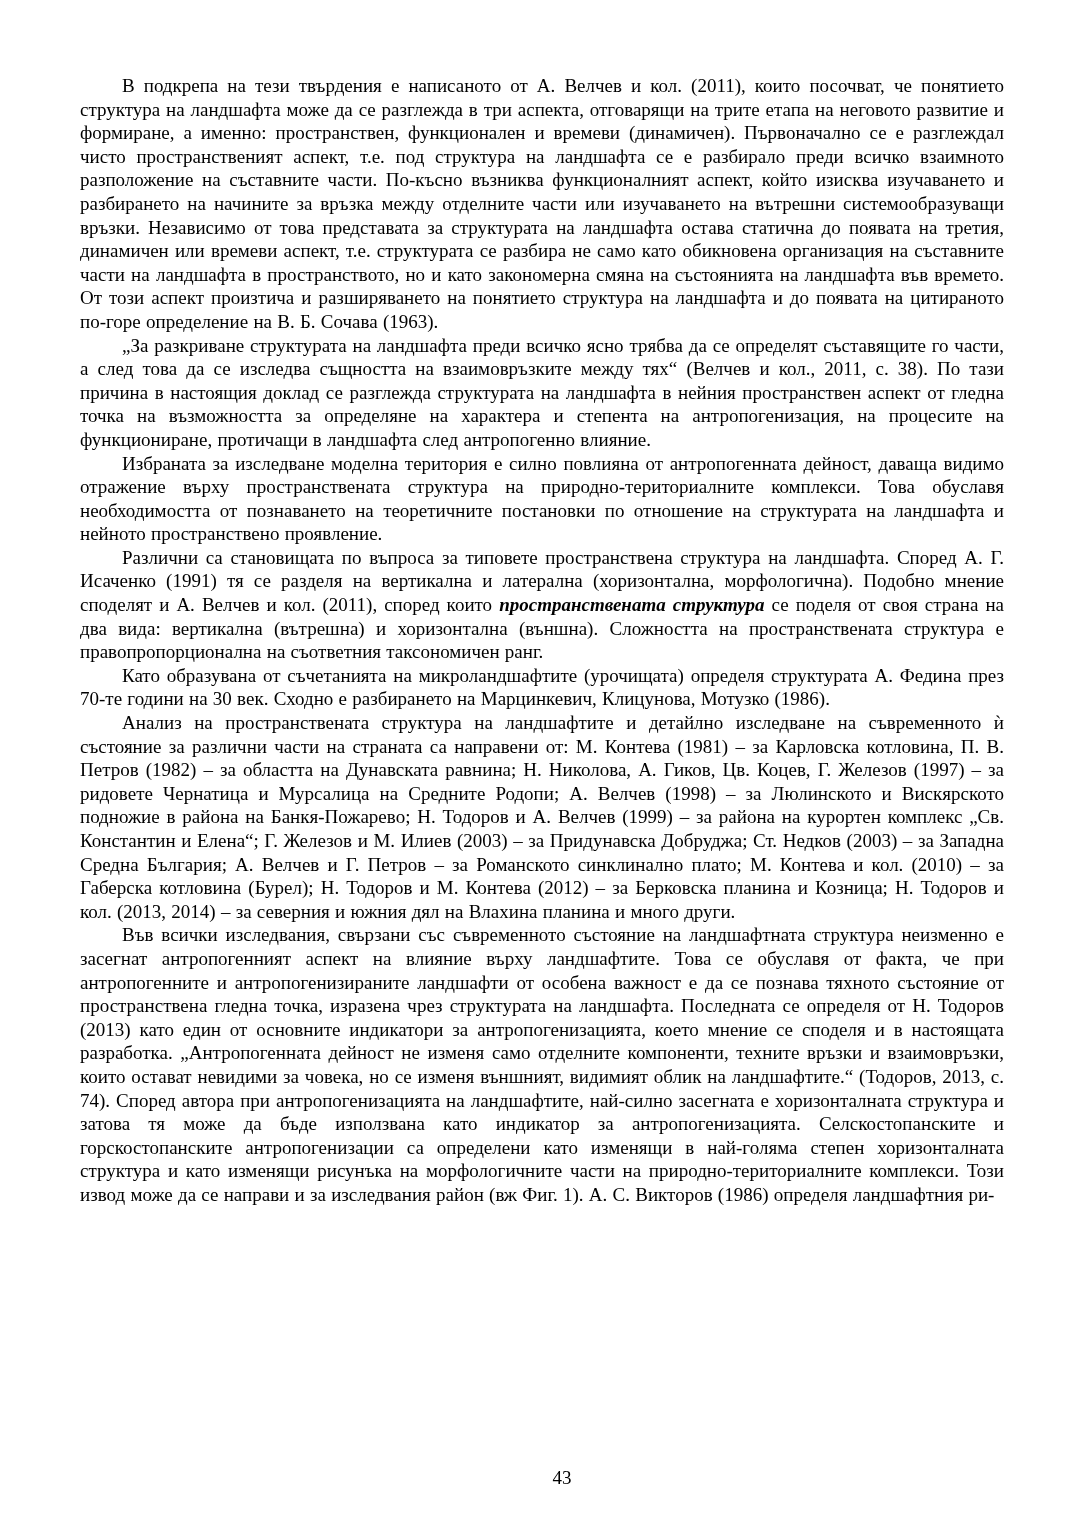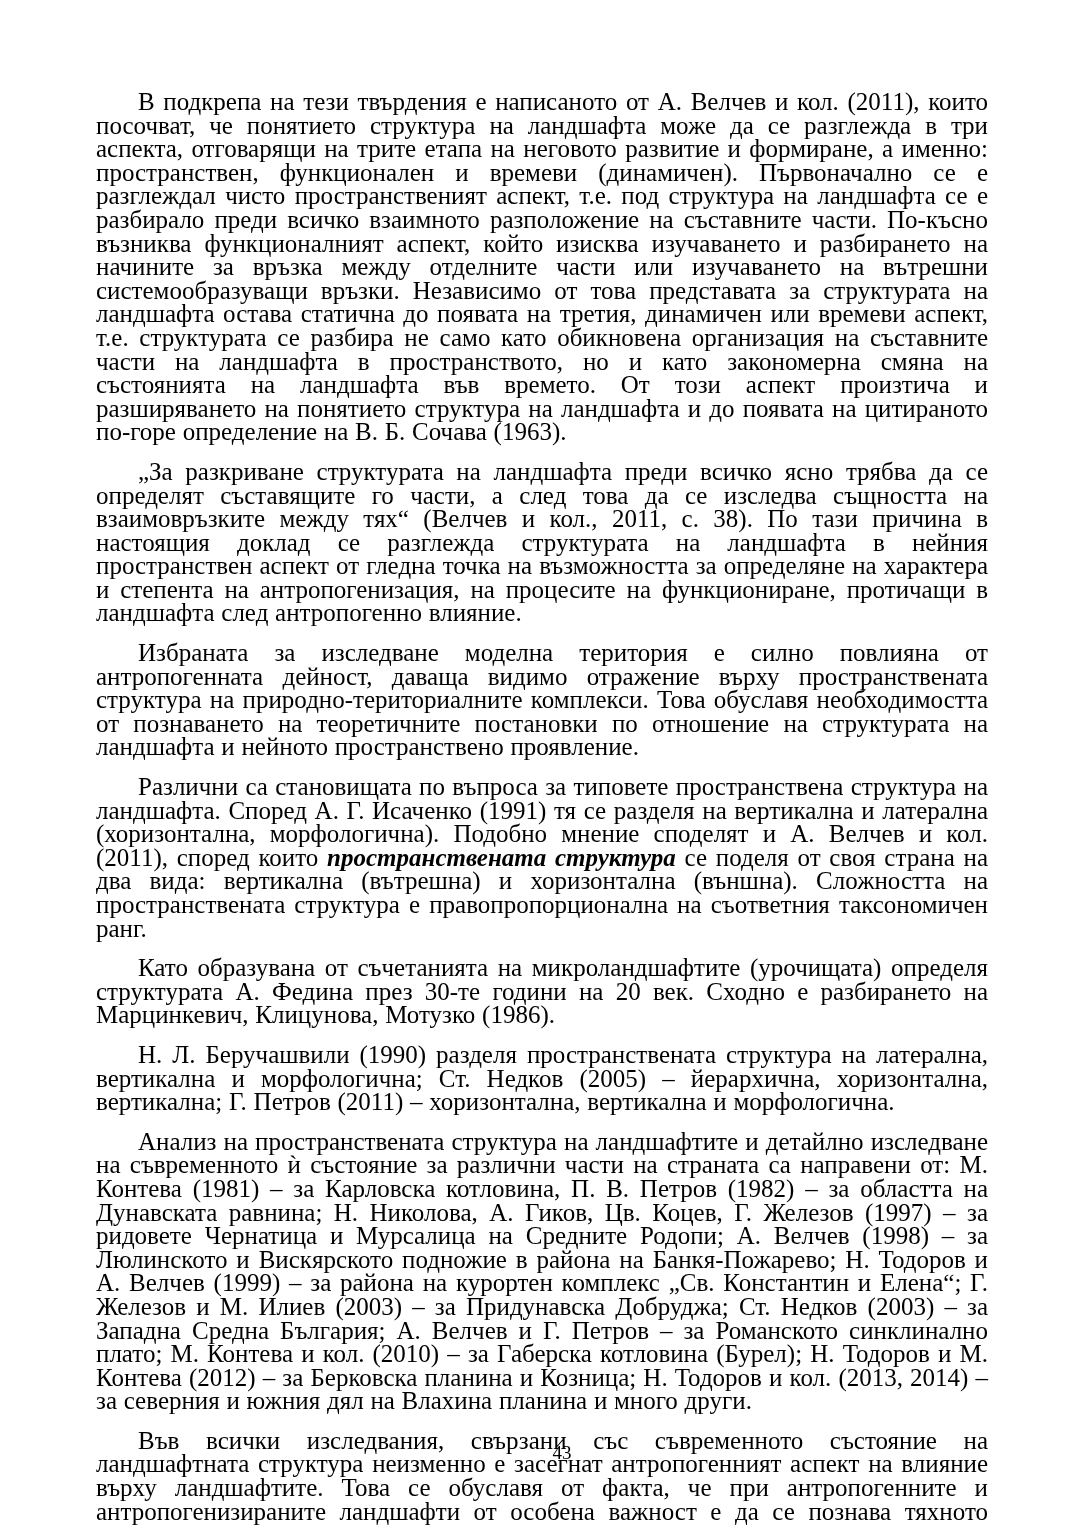--- a/index.html
+++ b/index.html
@@ -13,50 +13,49 @@
     height: 1528px;
     margin: 0 auto;
     background: #ffffff;
     color: #000000;
     font-family: "Liberation Serif", "DejaVu Serif", serif;
     box-sizing: border-box;
     padding: 74px 76px 0 80px;
     overflow: hidden;
   }
   .text-body p.para {
-    margin: 16px;
+    margin: 0;
     padding: 0;
-    font-size: 25px;
+    font-size: 19px;
     line-height: 23.6px;
     text-align: justify;
     text-indent: 42px;
     word-spacing: 0.5px;
   }
   .text-body p.para span { white-space: normal; }
   .text-body .bold { font-weight: bold; font-style: italic; }
   .text-body .italic { }
   .page-number {
     position: absolute;
     left: 0;
     right: 0;
-    bottom: 64px;
+    bottom: 39px;
     text-align: center;
     font-size: 19px;
     line-height: 22px;
     margin-left: 44px;
   }
 </style>
 </head>
 <body>
 
 <div class="page">
   <div class="text-body">
       <p class="para"><span>В подкрепа на тези твърдения е написаното от А. Велчев и кол. (2011), които посочват, че понятието структура на ландшафта може да се разглежда в три аспекта, отговарящи на трите етапа на неговото развитие и формиране, а именно: пространствен, функционален и времеви (динамичен). Първоначално се е разглеждал чисто пространственият аспект, т.е. под структура на ландшафта се е разбирало преди всичко взаимното разположение на съставните части. По-късно възниква функционалният аспект, който изисква изучаването и разбирането на начините за връзка между отделните части или изучаването на вътрешни системообразуващи връзки. Независимо от това представата за структурата на ландшафта остава статична до появата на третия, динамичен или времеви аспект, т.е. структурата се разбира не само като обикновена организация на съставните части на ландшафта в пространството, но и като закономерна смяна на състоянията на ландшафта във времето. От този аспект произтича и разширяването на понятието структура на ландшафта и до появата на цитираното по-горе определение на В. Б. Сочава (1963).</span></p>
       <p class="para"><span>„За разкриване структурата на ландшафта преди всичко ясно трябва да се определят съставящите го части, а след това да се изследва същността на взаимовръзките между тях“ (Велчев и кол., 2011, с. 38). По тази причина в настоящия доклад се разглежда структурата на ландшафта в нейния пространствен аспект от гледна точка на възможността за определяне на характера и степента на антропогенизация, на процесите на функциониране, протичащи в ландшафта след антропогенно влияние.</span></p>
       <p class="para"><span>Избраната за изследване моделна територия е силно повлияна от антропогенната дейност, даваща видимо отражение върху пространствената структура на природно-териториалните комплекси. Това обуславя необходимостта от познаването на теоретичните постановки по отношение на структурата на ландшафта и нейното пространствено проявление.</span></p>
       <p class="para"><span>Различни са становищата по въпроса за типовете пространствена структура на ландшафта. Според А. Г. Исаченко (1991) тя се разделя на вертикална и латерална (хоризонтална, морфологична). Подобно мнение споделят и А. Велчев и кол. (2011), според които </span><span class="bold">пространствената структура</span><span> се поделя от своя страна на два вида: вертикална (вътрешна) и хоризонтална (външна). Сложността на пространствената структура е правопропорционална на съответния таксономичен ранг.</span></p>
-      <p class="para"><span>Като образувана от съчетанията на микроландшафтите (урочищата) определя структурата А. Федина през 30-те години на 20 век. Сходно е разбирането на Марцинкевич, Клицунова, Мотузко (1986).</span></p>
-      <p class="para"><span>Н. Л. Беручашвили (1990) разделя пространствената структура на латерална, вертикална и морфологична; Ст. Недков (2005) – йерархична, хоризонтална, вертикална; Г. Петров (2011) – хоризонтална, вертикална и морфологична.</span></p>
+      <p class="para"><span>Като образувана от съчетанията на микроландшафтите (урочищата) определя структурата А. Федина през 70-те години на 30 век. Сходно е разбирането на Марцинкевич, Клицунова, Мотузко (1986).</span></p>
       <p class="para"><span>Анализ на пространствената структура на ландшафтите и детайлно изследване на съвременното ѝ състояние за различни части на страната са направени от: М. Контева (1981) – за Карловска котловина, П. В. Петров (1982) – за областта на Дунавската равнина; Н. Николова, А. Гиков, Цв. Коцев, Г. Железов (1997) – за ридовете Чернатица и Мурсалица на Средните Родопи; А. Велчев (1998) – за Люлинското и Вискярското подножие в района на Банкя-Пожарево; Н. Тодоров и А. Велчев (1999) – за района на курортен комплекс „Св. Константин и Елена“; Г. Железов и М. Илиев (2003) – за Придунавска Добруджа; Ст. Недков (2003) – за Западна Средна България; А. Велчев и Г. Петров – за Романското синклинално плато; М. Контева и кол. (2010) – за Габерска котловина (Бурел); Н. Тодоров и М. Контева (2012) – за Берковска планина и Козница; Н. Тодоров и кол. (2013, 2014) – за северния и южния дял на Влахина планина и много други.</span></p>
       <p class="para"><span>Във всички изследвания, свързани със съвременното състояние на ландшафтната структура неизменно е засегнат антропогенният аспект на влияние върху ландшафтите. Това се обуславя от факта, че при антропогенните и антропогенизираните ландшафти от особена важност е да се познава тяхното състояние от пространствена гледна точка, изразена чрез структурата на ландшафта. Последната се определя от Н. Тодоров (2013) като един от основните индикатори за антропогенизацията, което мнение се споделя и в настоящата разработка. „Антропогенната дейност не изменя само отделните компоненти, техните връзки и взаимовръзки, които остават невидими за човека, но се изменя външният, видимият облик на ландшафтите.“ (Тодоров, 2013, с. 74). Според автора при антропогенизацията на ландшафтите, най-силно засегната е хоризонталната структура и затова тя може да бъде използвана като индикатор за антропогенизацията. Селскостопанските и горскостопанските антропогенизации са определени като изменящи в най-голяма степен хоризонталната структура и като изменящи рисунъка на морфологичните части на природно-териториалните комплекси. Този извод може да се направи и за изследвания район (</span><span class="italic">вж Фиг. 1</span><span>). А. С. Викторов (1986) определя ландшафтния ри-</span></p>
     </div>
   <div class="page-number">43</div>
 </div>
 
 </body></html>

